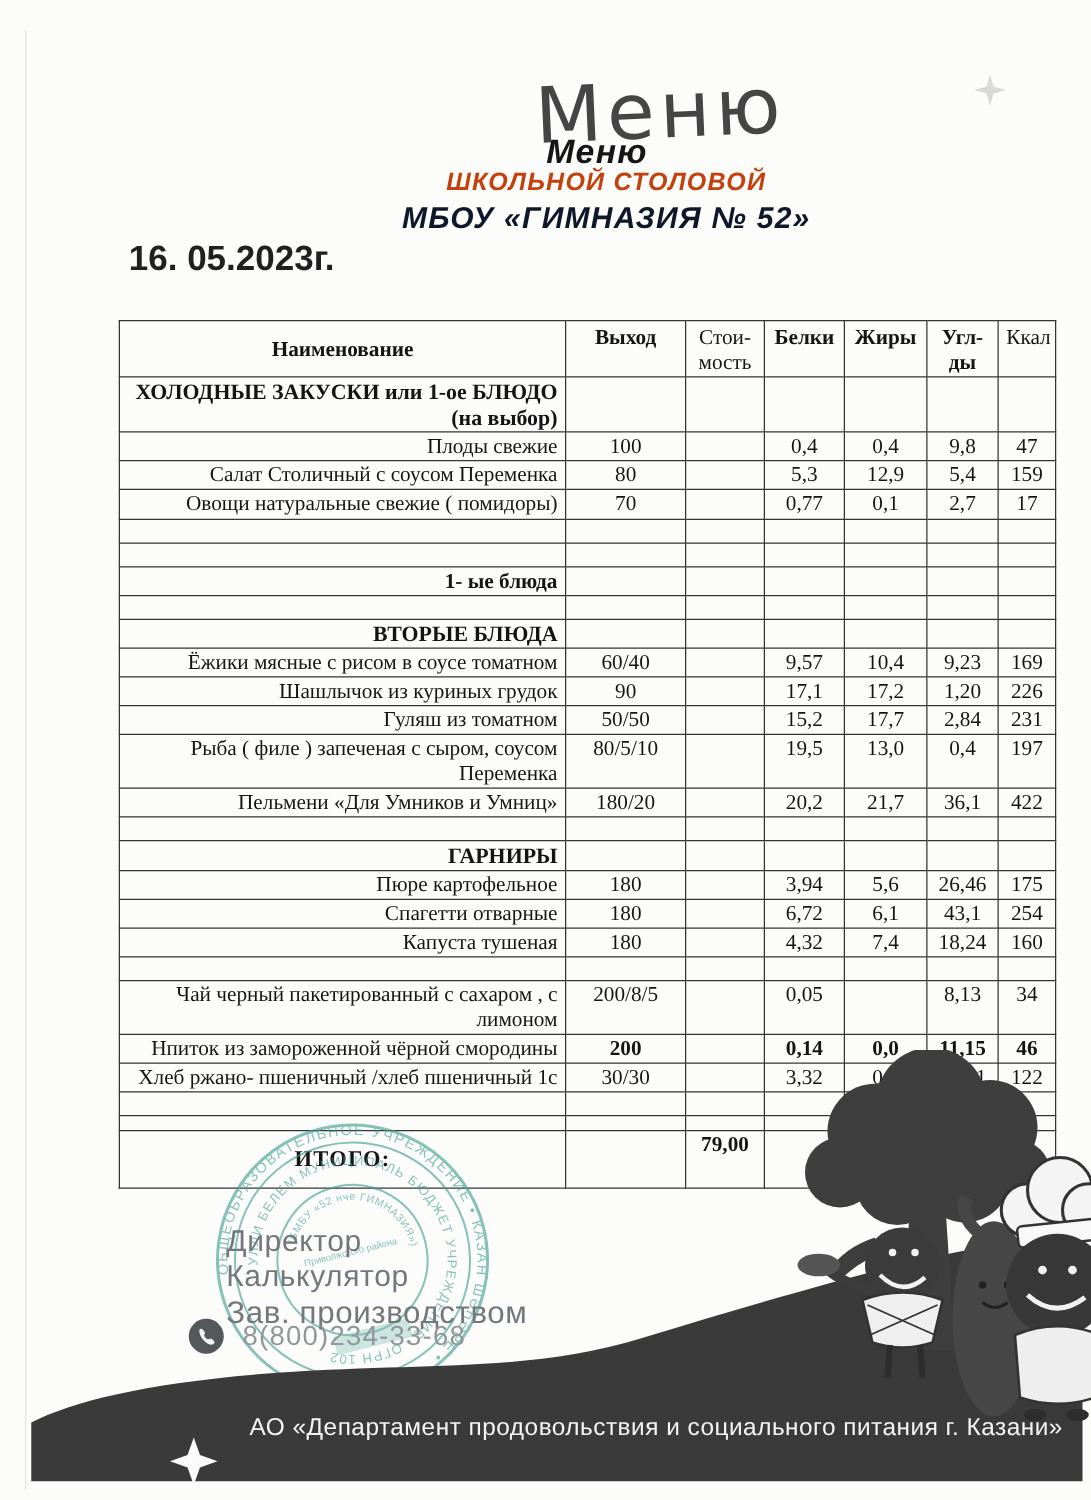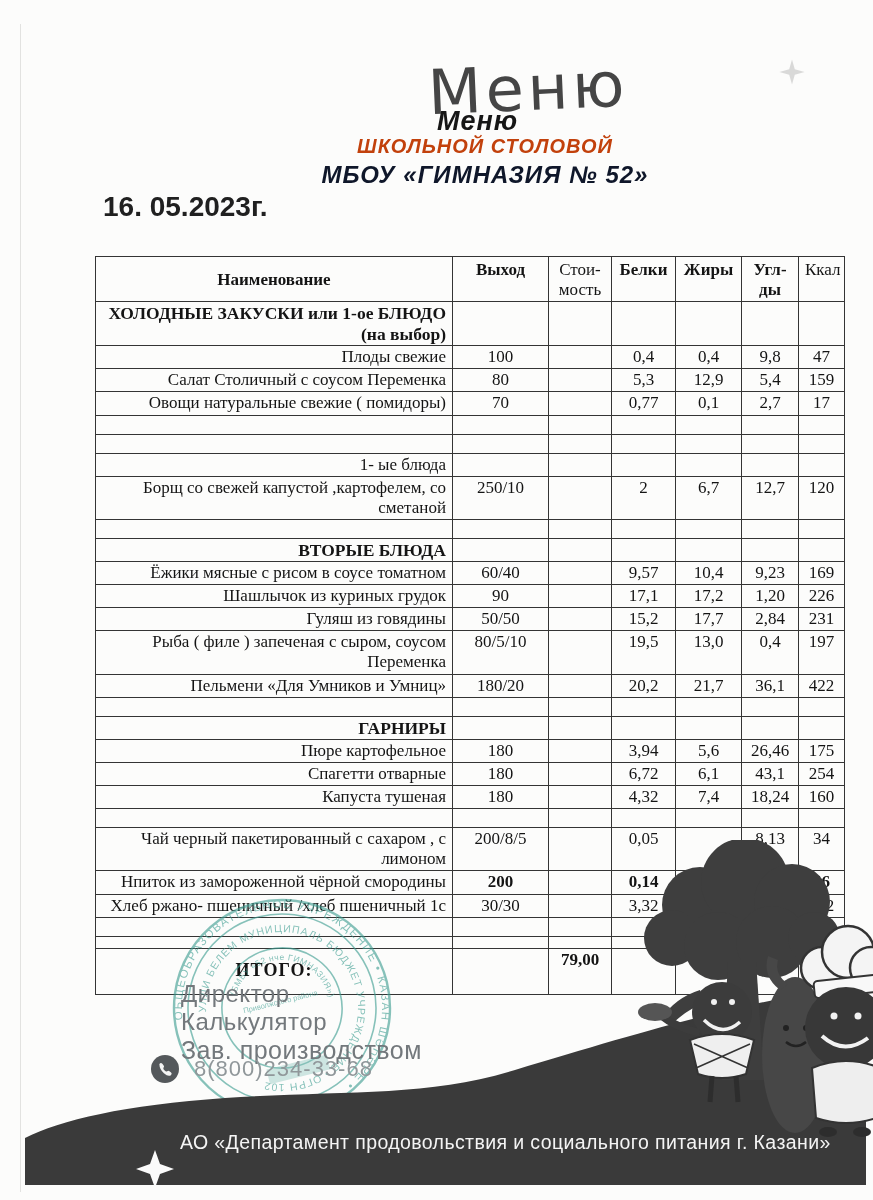--- a/index.html
+++ b/index.html
@@ -23,21 +23,21 @@
   table.menu td,table.menu th{border:1.6px solid #343434;padding:1px 6px;vertical-align:top;line-height:1.18;
       overflow:hidden;}
   table.menu thead th{font-weight:bold;text-align:center;vertical-align:top;height:36px;white-space:pre-line;
       padding-top:3px;font-size:17px;}
   table.menu thead th.h0{vertical-align:middle;}
   table.menu thead th.h2,table.menu thead th.h6{font-weight:normal;}
   td.c0{text-align:right;}
   td.c1,td.c2,td.c3,td.c4,td.c5,td.c6{text-align:center;}
   tr.section td.c0{font-weight:bold;font-size:17.5px;}
   tr.subsection{height:19px;}
-  tr.subsection td.c0{font-weight:normal;padding-left:42px;}
+  tr.subsection td.c0{font-weight:bold;padding-left:42px;}
   tr.item{height:19px;}
   tr.item-boldvals{height:19px;}
   tr.item-boldvals td.c1,tr.item-boldvals td.c3,tr.item-boldvals td.c4,
   tr.item-boldvals td.c5,tr.item-boldvals td.c6{font-weight:bold;}
   tr.empty{height:19px;}
   tr.empty-thin{height:12px;}
   tr.total{height:46px;}
   tr.total td.c0{font-weight:bold;font-size:18px;text-align:center;vertical-align:middle;letter-spacing:1px;}
   tr.total td.c2{font-weight:bold;}
 
@@ -50,21 +50,21 @@
   .contact-phone{top:1054px;justify-content:flex-end;}
   .contact-web{top:1104px;}
   .contact .txt{font-size:22px;letter-spacing:1px;}
   .cicon{width:30px;height:30px;flex:0 0 auto;}
 
   
   .stamp{position:absolute;left:160px;top:888px;width:245px;height:240px;opacity:.62;}
 
   
   .bottom-art{position:absolute;left:0;top:840px;width:873px;height:360px;}
-  .footer-text{position:absolute;left:180px;top:1131px;width:690px;text-align:left;
+  .footer-text{position:absolute;left:180px;top:1131px;width:690px;text-align:center;
       font-size:19.5px;color:#f4f4f4;letter-spacing:.4px;}
   .spark-top{position:absolute;left:778px;top:58px;width:28px;height:28px;opacity:.55;}
 </style>
 </head>
 <body>
 
 <div class="page">
   <div class="scan-edge"></div>
 
   <svg class="spark-top" viewBox="0 0 20 20">
@@ -159,29 +159,20 @@
         </tr>
         <tr class="subsection">
           <td class="c0">1-  ые блюда</td>
           <td class="c1"></td>
           <td class="c2"></td>
           <td class="c3"></td>
           <td class="c4"></td>
           <td class="c5"></td>
           <td class="c6"></td>
         </tr>
-        <tr class="item">
-          <td class="c0">Борщ со свежей капустой ,картофелем, со сметаной</td>
-          <td class="c1">250/10</td>
-          <td class="c2"></td>
-          <td class="c3">2</td>
-          <td class="c4">6,7</td>
-          <td class="c5">12,7</td>
-          <td class="c6">120</td>
-        </tr>
         <tr class="empty">
           <td class="c0"></td>
           <td class="c1"></td>
           <td class="c2"></td>
           <td class="c3"></td>
           <td class="c4"></td>
           <td class="c5"></td>
           <td class="c6"></td>
         </tr>
         <tr class="section">
@@ -205,21 +196,21 @@
         <tr class="item">
           <td class="c0">Шашлычок из куриных грудок</td>
           <td class="c1">90</td>
           <td class="c2"></td>
           <td class="c3">17,1</td>
           <td class="c4">17,2</td>
           <td class="c5">1,20</td>
           <td class="c6">226</td>
         </tr>
         <tr class="item">
-          <td class="c0">Гуляш из говядины</td>
+          <td class="c0">Гуляш из томатном</td>
           <td class="c1">50/50</td>
           <td class="c2"></td>
           <td class="c3">15,2</td>
           <td class="c4">17,7</td>
           <td class="c5">2,84</td>
           <td class="c6">231</td>
         </tr>
         <tr class="item">
           <td class="c0">Рыба ( филе ) запеченая с сыром, соусом Переменка</td>
           <td class="c1">80/5/10</td>

